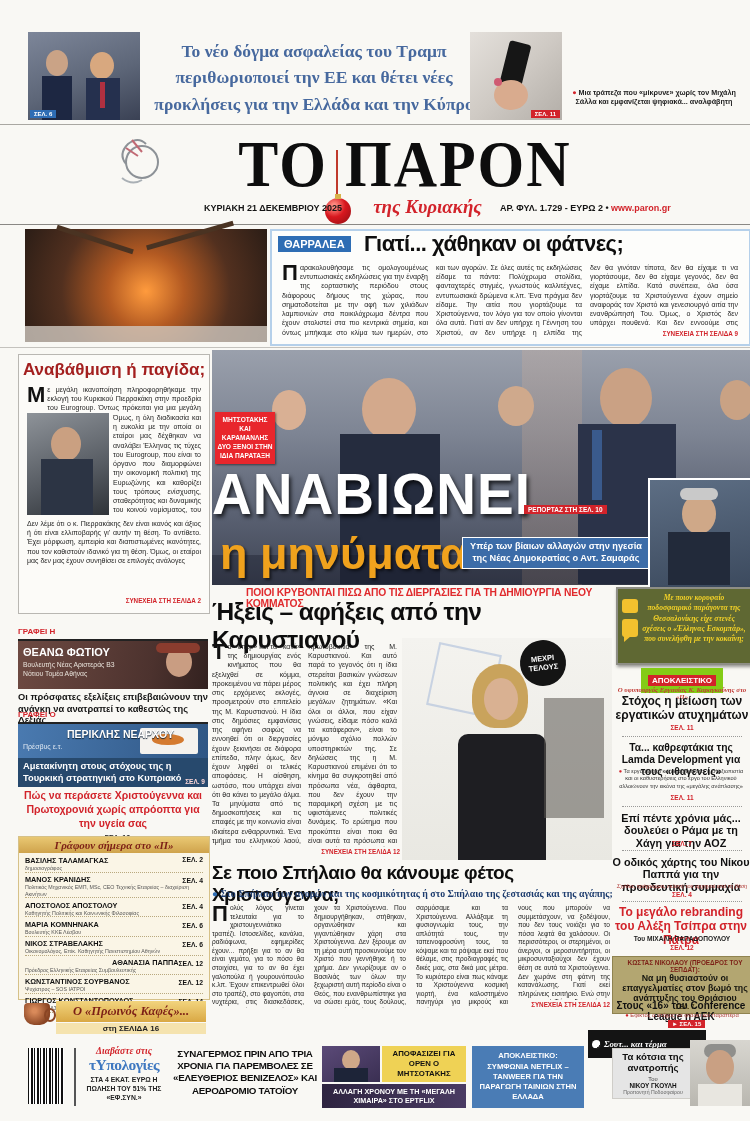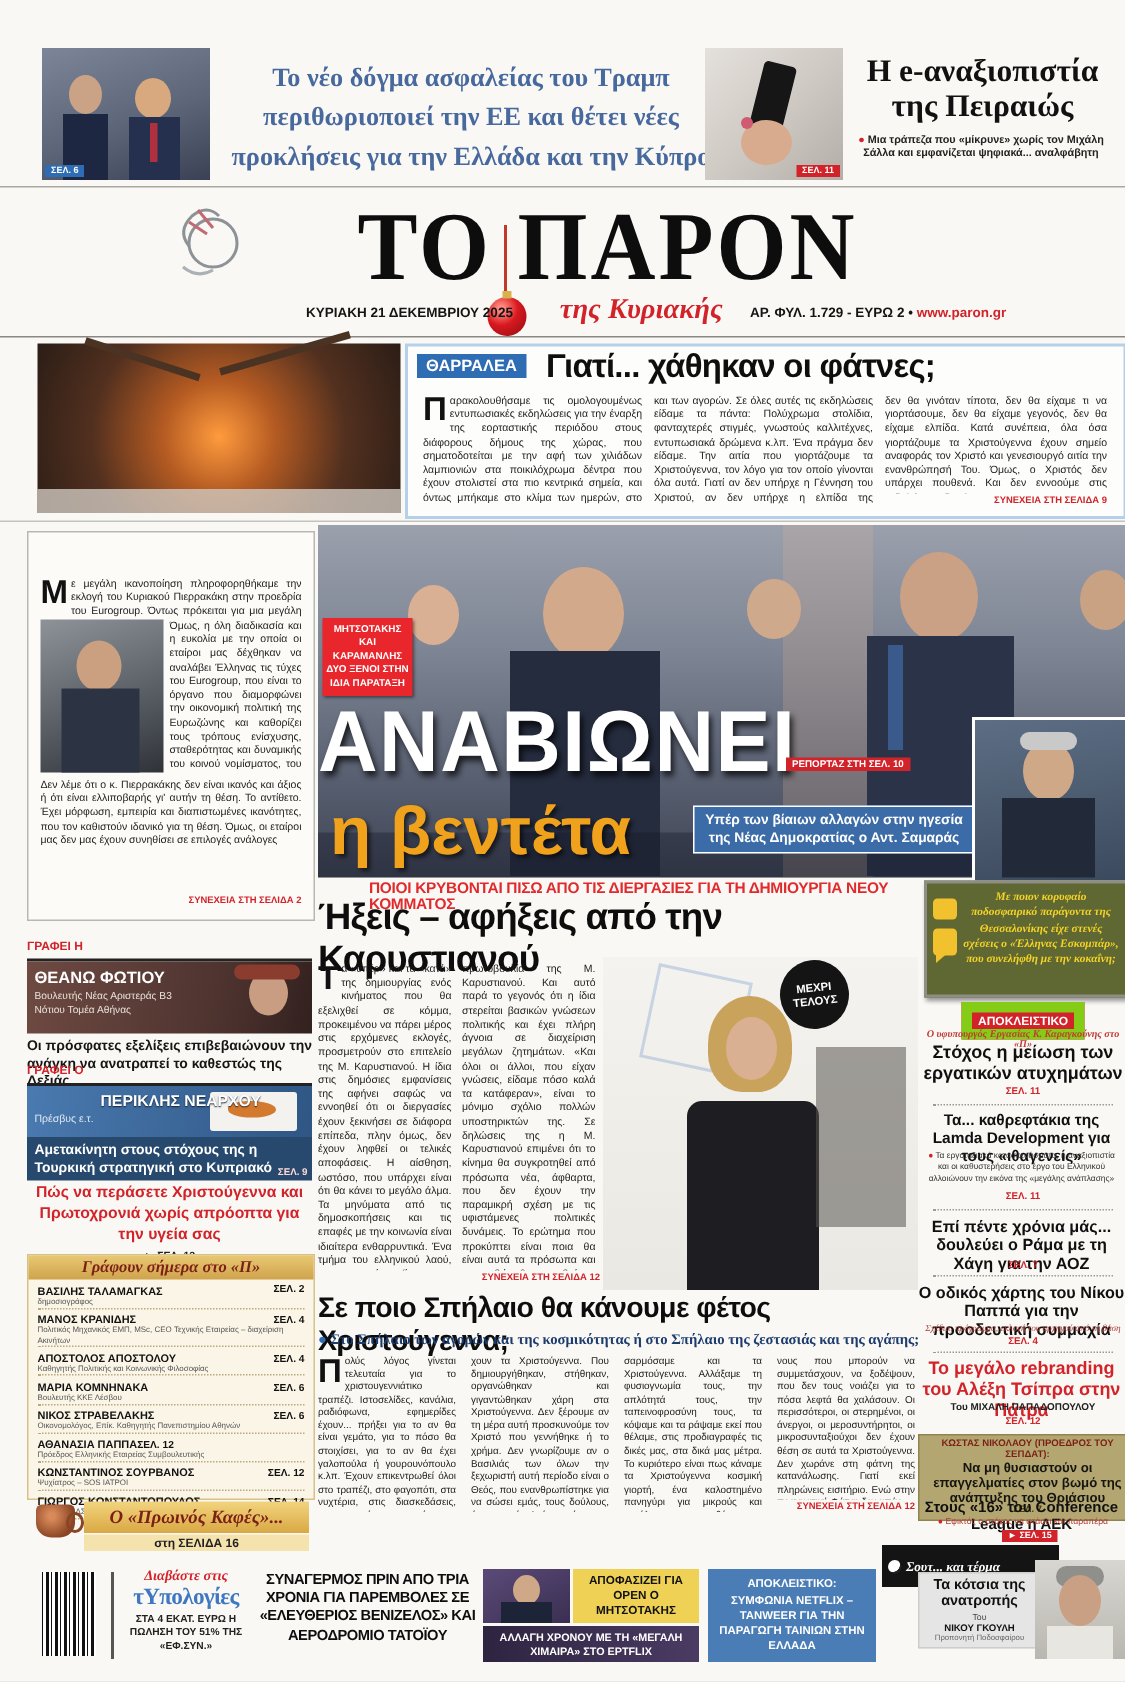--- a/index.html
+++ b/index.html
@@ -35,22 +35,20 @@
   <div class="abs serif" style="left:148px;top:38px;width:332px;height:80px;color:#47699e;
        font-weight:bold;font-size:17.5px;line-height:1.5;text-align:center;">Το νέο δόγμα ασφαλείας του Τραμπ περιθωριοποιεί την ΕΕ και θέτει νέες προκλήσεις για την Ελλάδα και την Κύπρο</div>
 
   <div class="abs" style="left:470px;top:32px;width:92px;height:88px;background:
        linear-gradient(135deg,#e4e0db 0%,#cfcac4 50%,#b3aea8 100%);">
     <span class="abs" style="left:34px;top:10px;width:22px;height:48px;background:#161616;transform:rotate(14deg);border-radius:3px;"></span>
     <span class="facec" style="left:24px;top:48px;width:34px;height:30px;background:#d9ab8e;"></span>
     <span class="facec" style="left:24px;top:46px;width:8px;height:8px;background:#cf5a72;"></span>
     <span class="tag" style="position:absolute;right:2px;bottom:2px;background:#d2232a;font-size:6px;">ΣΕΛ. 11</span>
   </div>
-  <div class="abs serif" style="left:565px;top:36px;width:180px;text-align:center;font-weight:bold;
-       font-size:21px;line-height:1.1;color:#111;">Η e-αναξιοπιστία της Πειραιώς</div>
   <div class="abs" style="left:562px;top:88px;width:184px;font-size:7.2px;font-weight:bold;
        line-height:1.3;text-align:center;color:#222;">
     <span style="color:#d2232a;">● </span><span>Μια τράπεζα που «μίκρυνε» χωρίς τον Μιχάλη Σάλλα και εμφανίζεται ψηφιακά... αναλφάβητη</span>
   </div>
 
   <div class="abs hline" style="top:124px;"></div>
 
   <div class="abs" style="left:112px;top:134px;width:56px;height:62px;">
     <svg width="56" height="62" viewBox="0 0 56 62">
       <circle cx="30" cy="28" r="16" fill="none" stroke="#8d9297" stroke-width="2"></circle>
@@ -88,20 +86,21 @@
     <div class="abs" style="left:92px;top:0px;width:380px;font-weight:bold;font-size:22px;color:#0e0e0e;letter-spacing:-0.5px;">Γιατί... χάθηκαν οι φάτνες;</div>
     <div class="abs bt dropcap" style="left:10px;top:32px;width:146px;height:74px;overflow:hidden;">Παρακολουθήσαμε τις ομολογουμένως εντυπωσιακές εκδηλώσεις για την έναρξη της εορταστικής περιόδου στους διάφορους δήμους της χώρας, που σηματοδοτείται με την αφή των χιλιάδων λαμπιονιών στα ποικιλόχρωμα δέντρα που έχουν στολιστεί στα πιο κεντρικά σημεία, και όντως μπήκαμε στο κλίμα των ημερών, στο κλίμα των εορτών, που έχουν γίνει συνώνυμο της κατανάλωσης</div>
     <div class="abs bt" style="left:164px;top:32px;width:146px;height:74px;overflow:hidden;">και των αγορών. Σε όλες αυτές τις εκδηλώσεις είδαμε τα πάντα: Πολύχρωμα στολίδια, φανταχτερές στιγμές, γνωστούς καλλιτέχνες, εντυπωσιακά δρώμενα κ.λπ. Ένα πράγμα δεν είδαμε. Την αιτία που γιορτάζουμε τα Χριστούγεννα, τον λόγο για τον οποίο γίνονται όλα αυτά. Γιατί αν δεν υπήρχε η Γέννηση του Χριστού, αν δεν υπήρχε η ελπίδα της σωτηρίας του ανθρώπινου γένους,</div>
     <div class="abs bt" style="left:318px;top:32px;width:148px;height:66px;overflow:hidden;">δεν θα γινόταν τίποτα, δεν θα είχαμε τι να γιορτάσουμε, δεν θα είχαμε γεγονός, δεν θα είχαμε ελπίδα. Κατά συνέπεια, όλα όσα γιορτάζουμε τα Χριστούγεννα έχουν σημείο αναφοράς τον Χριστό και γενεσιουργό αιτία την ενανθρώπησή Του. Όμως, ο Χριστός δεν υπάρχει πουθενά. Και δεν εννοούμε στις εκδηλώσεις, δεν θα μπο-</div>
     <div class="abs cont" style="left:318px;top:99px;width:148px;">ΣΥΝΕΧΕΙΑ ΣΤΗ ΣΕΛΙΔΑ 9</div>
   </div>
 
   <div class="abs hline" style="top:347px;background:#c4c2bd;"></div>
 
   <div class="abs" style="left:18px;top:354px;width:190px;height:258px;border:1px solid #b9b7b2;background:#fcfbf8;">
+    <div style="text-align:center;font-weight:bold;font-size:17px;color:#a31f1f;margin-top:5px;">Αναβάθμιση ή παγίδα;</div>
     <div class="abs" style="left:8px;top:58px;width:82px;height:102px;background:
          linear-gradient(160deg,#8e9399 0%,#565b62 60%,#2f3338 100%);">
       <span class="facec" style="left:24px;top:14px;width:30px;height:34px;background:#caa081;"></span>
       <span class="abs" style="left:14px;top:46px;width:52px;height:56px;background:#2c3444;"></span>
     </div>
     <div class="abs bt dropcap" style="left:8px;top:30px;width:174px;height:28px;overflow:hidden;">Με μεγάλη ικανοποίηση πληροφορηθήκαμε την εκλογή του Κυριακού Πιερρακάκη στην προεδρία του Eurogroup. Όντως πρόκειται για μια μεγάλη διάκριση για τη χώρα μας και μια αναγνώριση πως στην οικονομία τα πάμε καλά.</div>
     <div class="abs bt" style="left:94px;top:58px;width:88px;height:102px;overflow:hidden;">Όμως, η όλη διαδικασία και η ευκολία με την οποία οι εταίροι μας δέχθηκαν να αναλάβει Έλληνας τις τύχες του Eurogroup, που είναι το όργανο που διαμορφώνει την οικονομική πολιτική της Ευρωζώνης και καθορίζει τους τρόπους ενίσχυσης, σταθερότητας και δυναμικής του κοινού νομίσματος, του ευρώ, προκαλεί εύλογες απορίες και ερωτηματικά.</div>
     <div class="abs bt" style="left:8px;top:164px;width:174px;height:76px;overflow:hidden;">Δεν λέμε ότι ο κ. Πιερρακάκης δεν είναι ικανός και άξιος ή ότι είναι ελλιποβαρής γι' αυτήν τη θέση. Το αντίθετο. Έχει μόρφωση, εμπειρία και διαπιστωμένες ικανότητες, που τον καθιστούν ιδανικό για τη θέση. Όμως, οι εταίροι μας δεν μας έχουν συνηθίσει σε επιλογές ανάλογες</div>
     <div class="abs cont" style="left:8px;top:242px;width:174px;">ΣΥΝΕΧΕΙΑ ΣΤΗ ΣΕΛΙΔΑ 2</div>
   </div>
@@ -178,21 +177,21 @@
         <div style="font-size:5.3px;color:#555;border-bottom:1px dotted #b9a97e;line-height:1.25;">Βουλευτής ΚΚΕ Λέσβου</div>
       </div>
         <div style="margin-bottom:2.5px;">
         <div style="display:flex;justify-content:space-between;align-items:flex-end;">
           <span style="font-size:7.3px;font-weight:bold;color:#111;">ΝΙΚΟΣ ΣΤΡΑΒΕΛΑΚΗΣ</span>
           <span style="font-size:6.8px;font-weight:bold;color:#111;white-space:nowrap;">ΣΕΛ. 6</span>
         </div>
         <div style="font-size:5.3px;color:#555;border-bottom:1px dotted #b9a97e;line-height:1.25;">Οικονομολόγος, Επίκ. Καθηγητής Πανεπιστημίου Αθηνών</div>
       </div>
         <div style="margin-bottom:2.5px;">
-        <div style="display:flex;justify-content:flex-start;align-items:flex-end;">
+        <div style="display:flex;justify-content:flex-end;align-items:flex-end;">
           <span style="font-size:7.3px;font-weight:bold;color:#111;">ΑΘΑΝΑΣΙΑ ΠΑΠΠΑ</span>
           <span style="font-size:6.8px;font-weight:bold;color:#111;white-space:nowrap;">ΣΕΛ. 12</span>
         </div>
         <div style="font-size:5.3px;color:#555;border-bottom:1px dotted #b9a97e;line-height:1.25;">Πρόεδρος Ελληνικής Εταιρείας Συμβουλευτικής</div>
       </div>
         <div style="margin-bottom:2.5px;">
         <div style="display:flex;justify-content:space-between;align-items:flex-end;">
           <span style="font-size:7.3px;font-weight:bold;color:#111;">ΚΩΝΣΤΑΝΤΙΝΟΣ ΣΟΥΡΒΑΝΟΣ</span>
           <span style="font-size:6.8px;font-weight:bold;color:#111;white-space:nowrap;">ΣΕΛ. 12</span>
         </div>
@@ -232,21 +231,21 @@
     <span class="facec" style="left:508px;top:30px;width:34px;height:40px;background:#c9a284;"></span>
     <span class="abs" style="left:0;bottom:0;width:538px;height:30px;background:rgba(20,24,36,.35);"></span>
   </div>
 
   <div class="abs" style="left:215px;top:412px;width:56px;background:#e8262c;color:#fff;font-weight:bold;
        font-size:6.6px;line-height:1.35;text-align:center;padding:4px 2px;box-shadow:1px 1px 2px rgba(0,0,0,.5);">ΜΗΤΣΟΤΑΚΗΣ ΚΑΙ ΚΑΡΑΜΑΝΛΗΣ ΔΥΟ ΞΕΝΟΙ ΣΤΗΝ ΙΔΙΑ ΠΑΡΑΤΑΞΗ</div>
 
   <div class="abs" style="left:212px;top:462px;width:430px;color:#fff;font-weight:bold;font-size:55px;
        letter-spacing:1px;transform:scaleY(1.05);text-shadow:2px 3px 4px rgba(0,0,0,.75);">ΑΝΑΒΙΩΝΕΙ</div>
   <div class="abs" style="left:220px;top:528px;width:300px;color:#f0a21d;font-weight:bold;font-size:45px;
-       text-shadow:2px 2px 3px rgba(0,0,0,.6);">η βεντέτα</div>
+       text-shadow:2px 2px 3px rgba(0,0,0,.6);">η μηνύματα</div>
 
   <span class="tag abs" style="left:524px;top:505px;background:#d2232a;font-size:6.5px;">ΡΕΠΟΡΤΑΖ ΣΤΗ ΣΕΛ. 10</span>
   <div class="abs" style="left:462px;top:537px;width:178px;background:#3c6ca8;color:#fff;font-weight:bold;
        font-size:9.2px;line-height:1.3;text-align:center;padding:3px 4px;border:1px solid #fff;">Υπέρ των βίαιων αλλαγών στην ηγεσία της Νέας Δημοκρατίας ο Αντ. Σαμαράς</div>
 
   <div class="abs" style="left:648px;top:478px;width:100px;height:107px;border:2px solid #fff;background:
        linear-gradient(170deg,#5d6e84 0%,#3c4a5e 100%);">
     <span class="facec" style="left:32px;top:14px;width:34px;height:40px;background:#cfa888;"></span>
     <span class="abs" style="left:30px;top:8px;width:38px;height:12px;background:#c9c9c9;border-radius:8px;"></span>
     <span class="abs" style="left:18px;top:52px;width:62px;height:53px;background:#222a3a;"></span>

